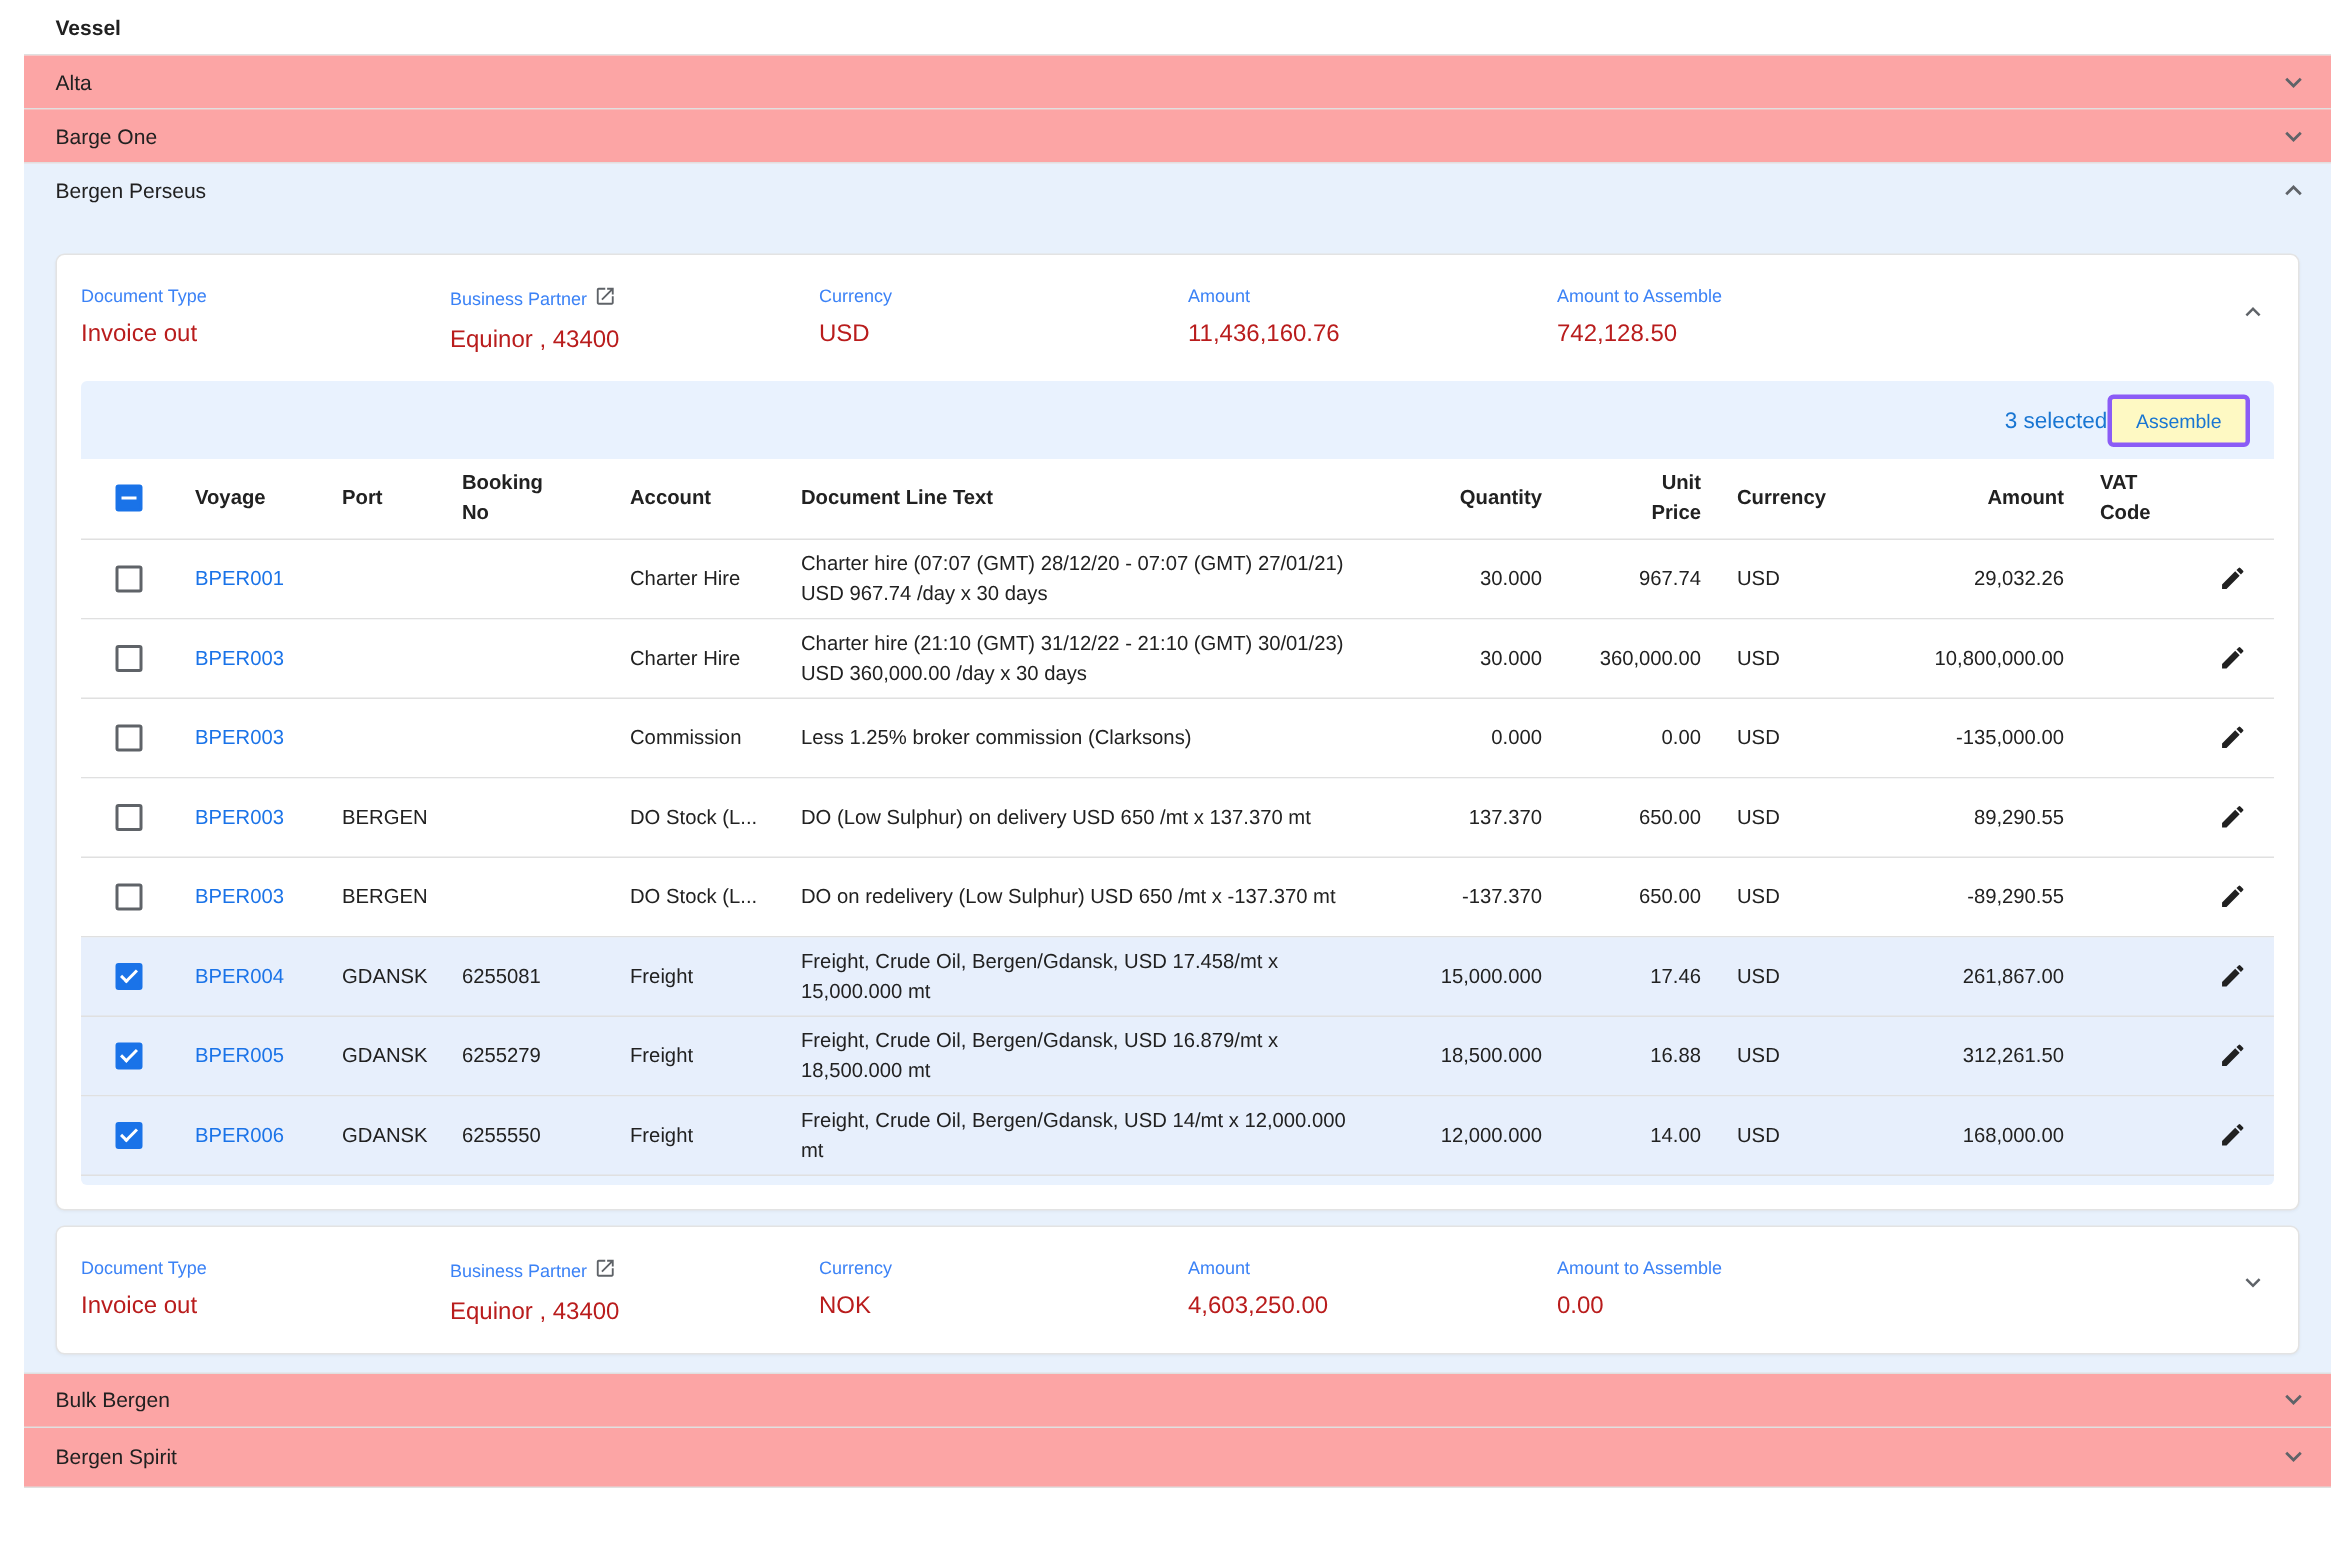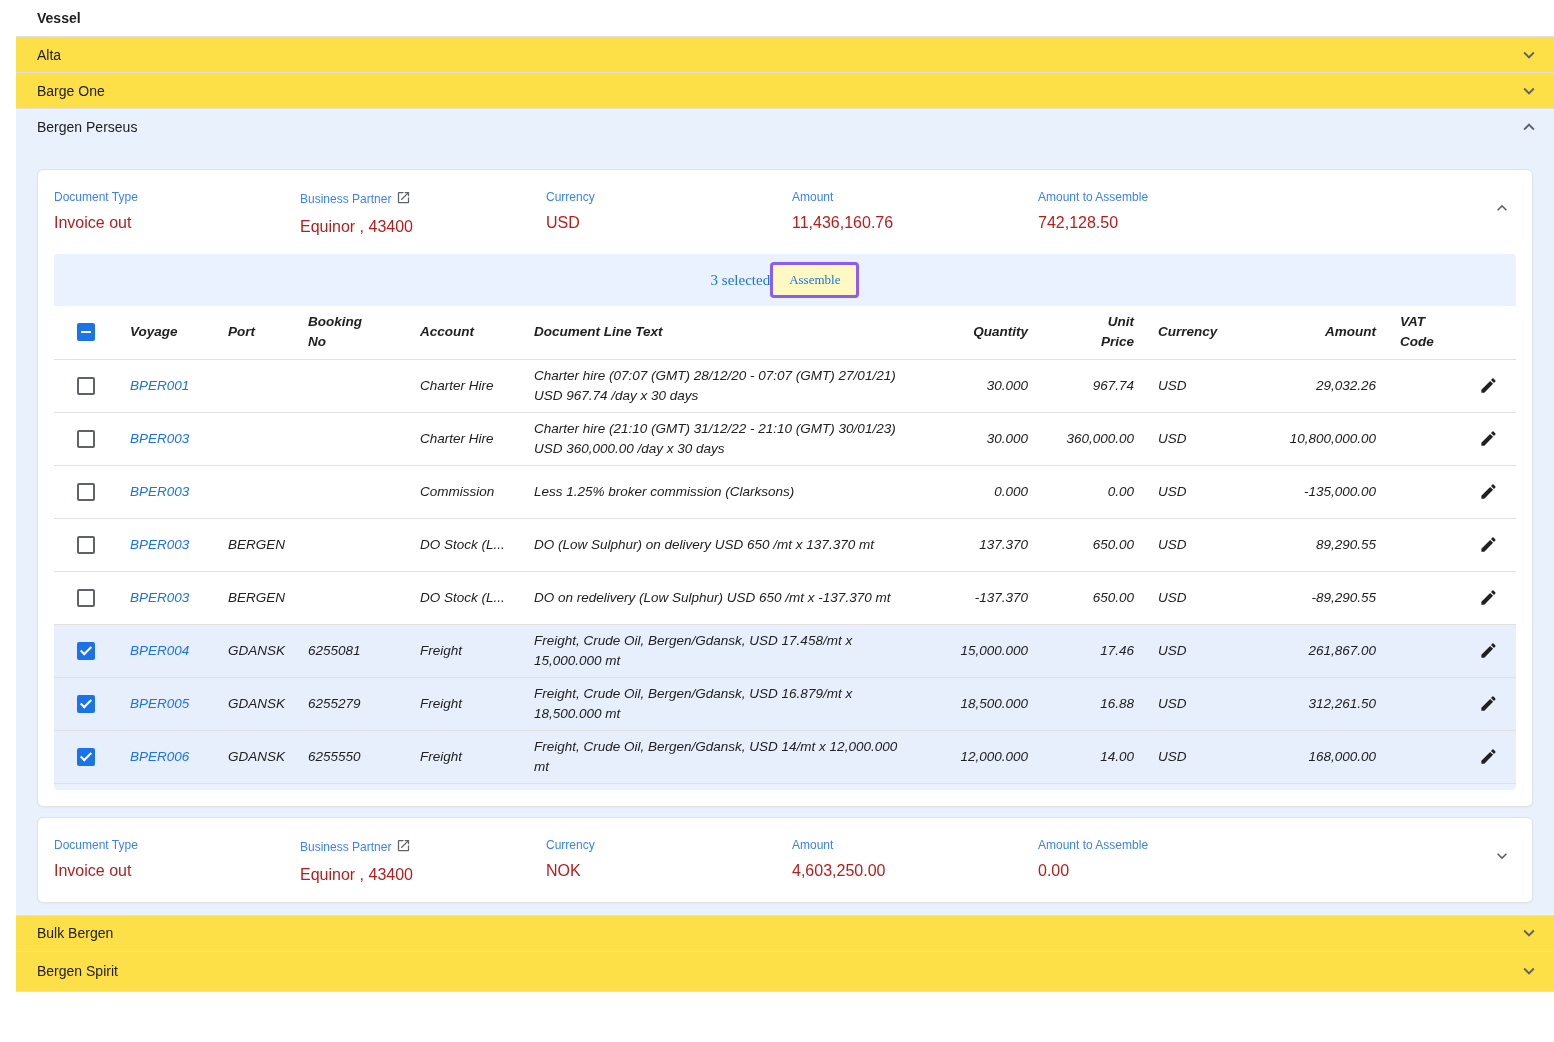--- a/index.html
+++ b/index.html
@@ -6,21 +6,21 @@
   html,body { width: 1554px; height: 1042px; overflow: hidden; background: #fff;
     font-family: "Liberation Sans", "DejaVu Sans", sans-serif; color: #212121; }
 
   .page { width: 1554px; height: 1042px; background: #fff; padding-left: 16px; }
 
   
   .vessel-header { height: 37px; display: flex; align-items: center; padding: 0 21px;
     font-size: 14px; font-weight: 700; color: #212121; border-bottom: 1px solid #e0e0e0; }
   .acc-row { height: 36px; display: flex; align-items: center; justify-content: space-between;
     padding: 0 14px 0 21px; font-size: 14px; color: #212121; border-bottom: 1px solid #e0e0e0;
-    background: #fde047; cursor: pointer; }
+    background: #fca5a5; cursor: pointer; }
   .acc-row .chev { display: flex; align-items: center; }
 
   
   .section { background: #e8f1fc; border-bottom: 1px solid #e0e0e0; padding-bottom: 12px; }
   .section .acc-row.expanded { background: transparent; border-bottom: none; height: 36px; }
   .refresh-row { display: flex; justify-content: flex-end; padding: 16px 21px 0 21px; }
   .btn-primary { background: #1976d2; color: #fff; border: none; border-radius: 4px;
     font-family: inherit; font-size: 13px; font-weight: 500; padding: 9px 18px; cursor: pointer;
     box-shadow: 0 1px 3px rgba(0,0,0,.25); }
 
@@ -29,28 +29,28 @@
     padding: 14px 16px 16px 16px; box-shadow: 0 1px 2px rgba(0,0,0,.04); }
   .card.collapsed { margin-top: 10px; padding-bottom: 18px; }
   .fields { display: grid; grid-template-columns: 246px 246px 246px 246px 300px 1fr; align-items: start; }
   .field { padding-top: 6px; }
   .flabel { font-size: 12px; color: #3b82f6; display: flex; align-items: center; gap: 5px; }
   .fvalue { font-size: 16px; color: #b91c1c; margin-top: 10px; }
   .collapse-btn { justify-self: end; align-self: center; cursor: pointer; padding: 4px; }
 
   
   .selection-container { background: #e9f2fe; border-radius: 4px; margin-top: 18px; padding-bottom: 6px; }
-  .selection-bar { height: 52px; display: flex; align-items: center; justify-content: center;
-    padding: 0 16px; font-family: Liberation Serif, serif; }
+  .selection-bar { height: 52px; display: flex; align-items: center; justify-content: flex-end;
+    padding: 0 16px; }
   .selected-count { font-size: 15px; color: #1976d2; }
   .btn-outline { background: #fef9c3; color: #1976d2; border: 3px solid #8b5cf6; border-radius: 4px;
     font-family: inherit; font-size: 13px; font-weight: 500; padding: 7px 16px; cursor: pointer; }
 
   
-  .table { width: 100%; font-style: italic; }
+  .table { width: 100%; }
   .trow { display: grid;
     grid-template-columns: 64px 98px 80px 112px 114px 1fr 118px 106px 84px 158px 72px 56px;
     align-items: center; background: #fff; border-bottom: 1px solid #e0e0e0; min-height: 53px; }
   .trow.selected { background: #e7effc; }
   .trow.thead { min-height: 50px; font-weight: 700; font-size: 13px; color: #212121; }
   .thead .cell { white-space: pre-line; line-height: 1.5; }
   .cell { padding: 6px 12px; font-size: 13.5px; color: #212121; overflow: hidden; }
   .cell.cb { display: flex; justify-content: center; padding: 6px 0; }
   .cell.num { text-align: right; }
   .cell.linetext { line-height: 1.45; }

